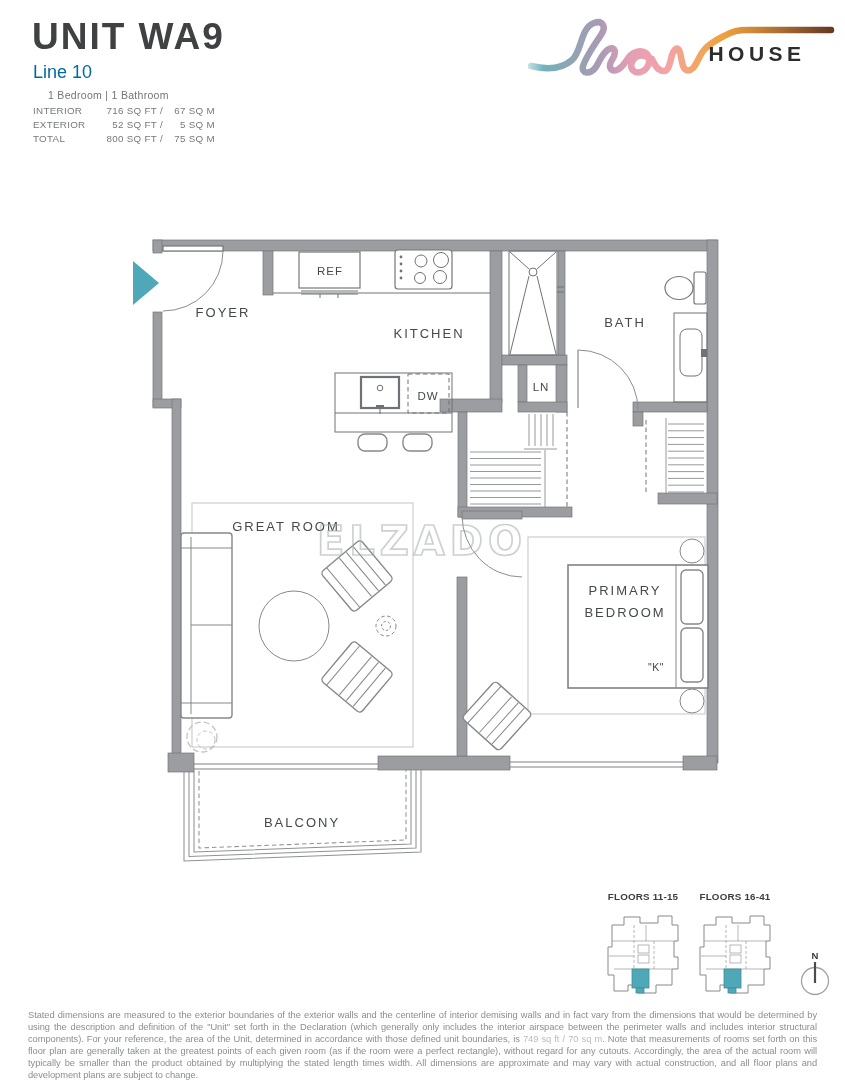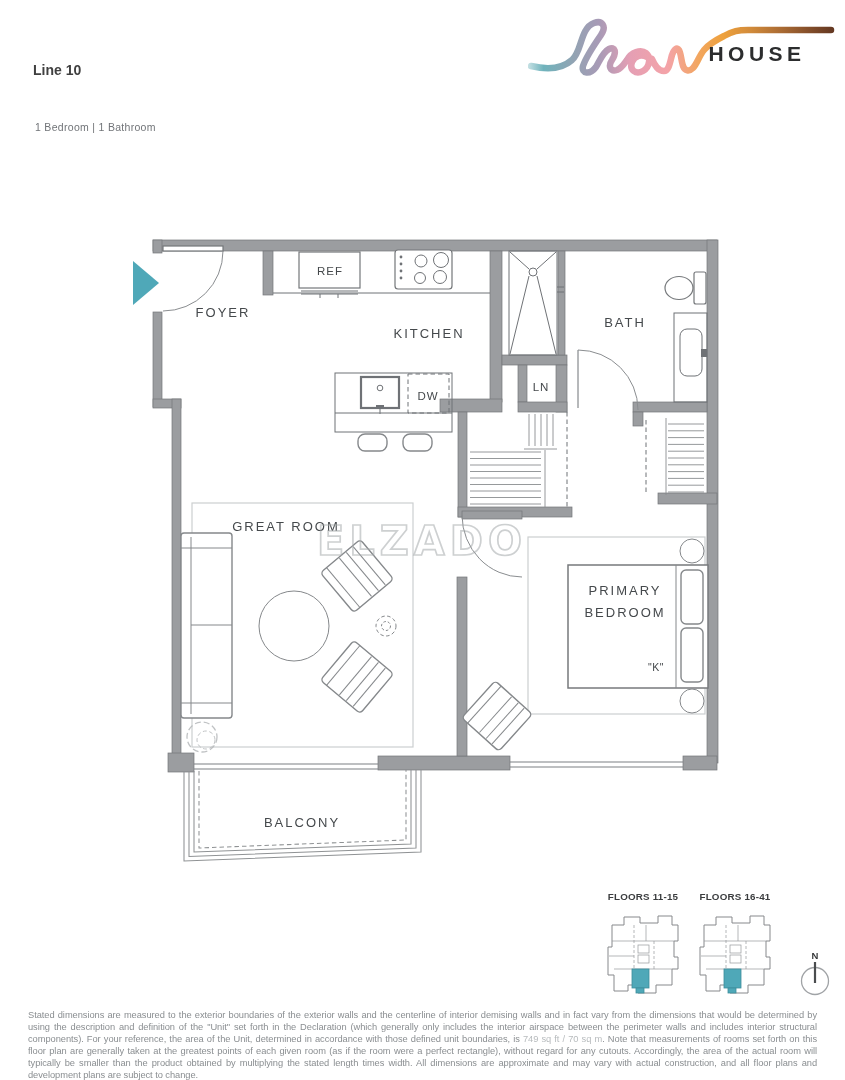--- a/index.html
+++ b/index.html
@@ -1,22 +1,22 @@
 <!DOCTYPE html>
 <html><head>
 <meta charset="utf-8">
 <style>
   html,body{margin:0;padding:0;background:#e8e8e8;}
   .page{position:relative;width:845px;height:1080px;background:#ffffff;overflow:hidden;
         font-family:"Liberation Sans",sans-serif;margin:0 auto;}
   
   .unit-title{position:absolute;left:32px;top:16px;font-size:37px;font-weight:600;
               color:#3f4143;letter-spacing:2px;}
-  .line-label{position:absolute;left:33px;top:62px;font-size:14px;font-weight:700;color:#404040;}
-  .bed-bath{position:absolute;left:35px;top:89px;font-size:10.5px;color:#717478;letter-spacing:.3px;margin-top:32px;}
+  .line-label{position:absolute;left:33px;top:62px;font-size:18px;font-weight:400;color:#0369a1;}
+  .bed-bath{position:absolute;left:48px;top:89px;font-size:10.5px;color:#717478;letter-spacing:.3px;}
   .stats{position:absolute;left:33px;top:105px;display:grid;
          grid-template-columns:58px 72px 52px;row-gap:3px;
          font-size:9.8px;color:#76797c;letter-spacing:.3px;}
   .stats .v1{text-align:right;}
   .stats .v2{text-align:right;}
   
   .logo{position:absolute;left:528px;top:14px;width:312px;height:72px;}
   
   .plan{position:absolute;left:0;top:0;}
   .wall{fill:#9b9da0;stroke:#74777a;stroke-width:.7;}
@@ -47,23 +47,35 @@
   
   .disclaimer{position:absolute;left:28px;top:1001px;width:789px;font-size:9.3px;
               line-height:11.9px;color:#8a8e91;text-align:justify;letter-spacing:-.05px;}
   .disclaimer .area{color:#b7bbbd;}
 </style>
 </head>
 <body>
 
 <div class="page">
 
+  <div class="unit-title">UNIT WA9</div>
   <div class="line-label">Line 10</div>
   <div class="bed-bath">1 Bedroom | 1 Bathroom</div>
 
+  <div class="stats">
+    <span>INTERIOR</span>
+    <span class="v1">716 SQ FT /</span>
+    <span class="v2">67 SQ M</span>
+    <span>EXTERIOR</span>
+    <span class="v1">52 SQ FT /</span>
+    <span class="v2">5 SQ M</span>
+    <span>TOTAL</span>
+    <span class="v1">800 SQ FT /</span>
+    <span class="v2">75 SQ M</span>
+  </div>
 
   <div class="logo">
     <svg width="312" height="72" viewBox="0 0 312 72">
       <defs>
         <linearGradient id="flowGrad" gradientUnits="userSpaceOnUse" x1="0" y1="0" x2="310" y2="0">
           <stop offset="0" stop-color="#c6e1e4"></stop>
           <stop offset="0.05" stop-color="#6fb3bc"></stop>
           <stop offset="0.15" stop-color="#93a3b3"></stop>
           <stop offset="0.23" stop-color="#a89ab6"></stop>
           <stop offset="0.33" stop-color="#e59fb4"></stop>

